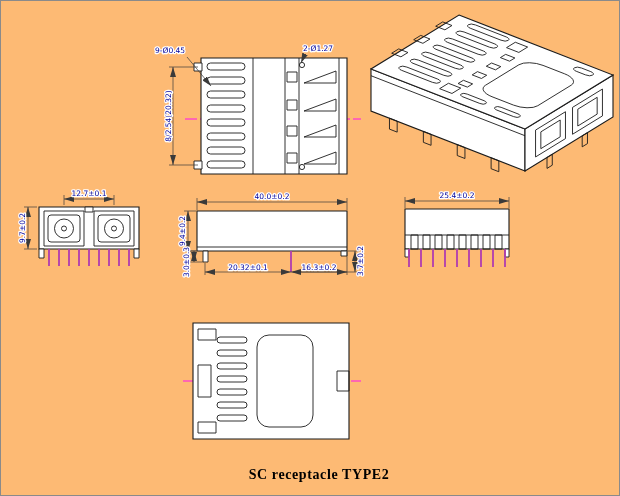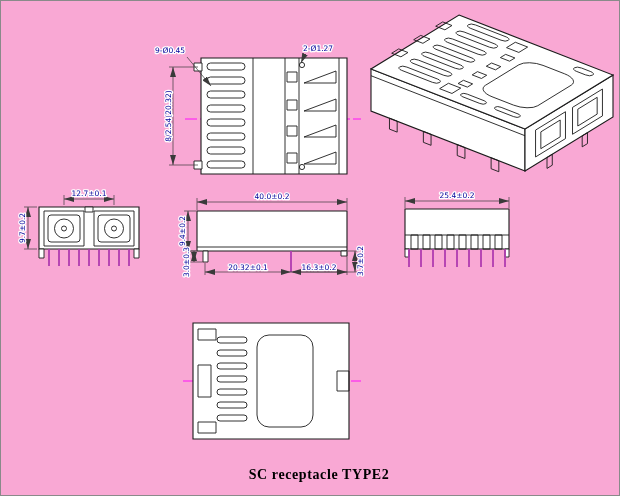--- a/index.html
+++ b/index.html
@@ -1,17 +1,17 @@
 <!DOCTYPE html>
 <html style="--line: #1b1b1b; --dim-text: #00009a; --dim-line: #3a3a3a; --centerline: #ff00ff; --pin: #b03cb0;"><head>
 <meta charset="utf-8">
 <style>
   html,body{margin:0;padding:0;background:#fff;}
   .page{
-    width:620px;height:496px;position:relative;background:#f9a8d4;
+    width:620px;height:496px;position:relative;background:#fdba74;
     box-sizing:border-box;border:1px solid #8a8a8a;
     font-family:"DejaVu Sans",sans-serif;overflow:hidden;
   }
   svg{display:block}
   .olw {fill:#fff;stroke:var(--line,#1b1b1b);stroke-width:1.1;vector-effect:non-scaling-stroke}
   .det {fill:none;stroke:var(--line,#1b1b1b);stroke-width:0.9;vector-effect:non-scaling-stroke}
   .detw{fill:#fff;stroke:var(--line,#1b1b1b);stroke-width:0.9;vector-effect:non-scaling-stroke}
   
   .dl{stroke:var(--dim-line,#3a3a3a);stroke-width:0.7;fill:none}
   

